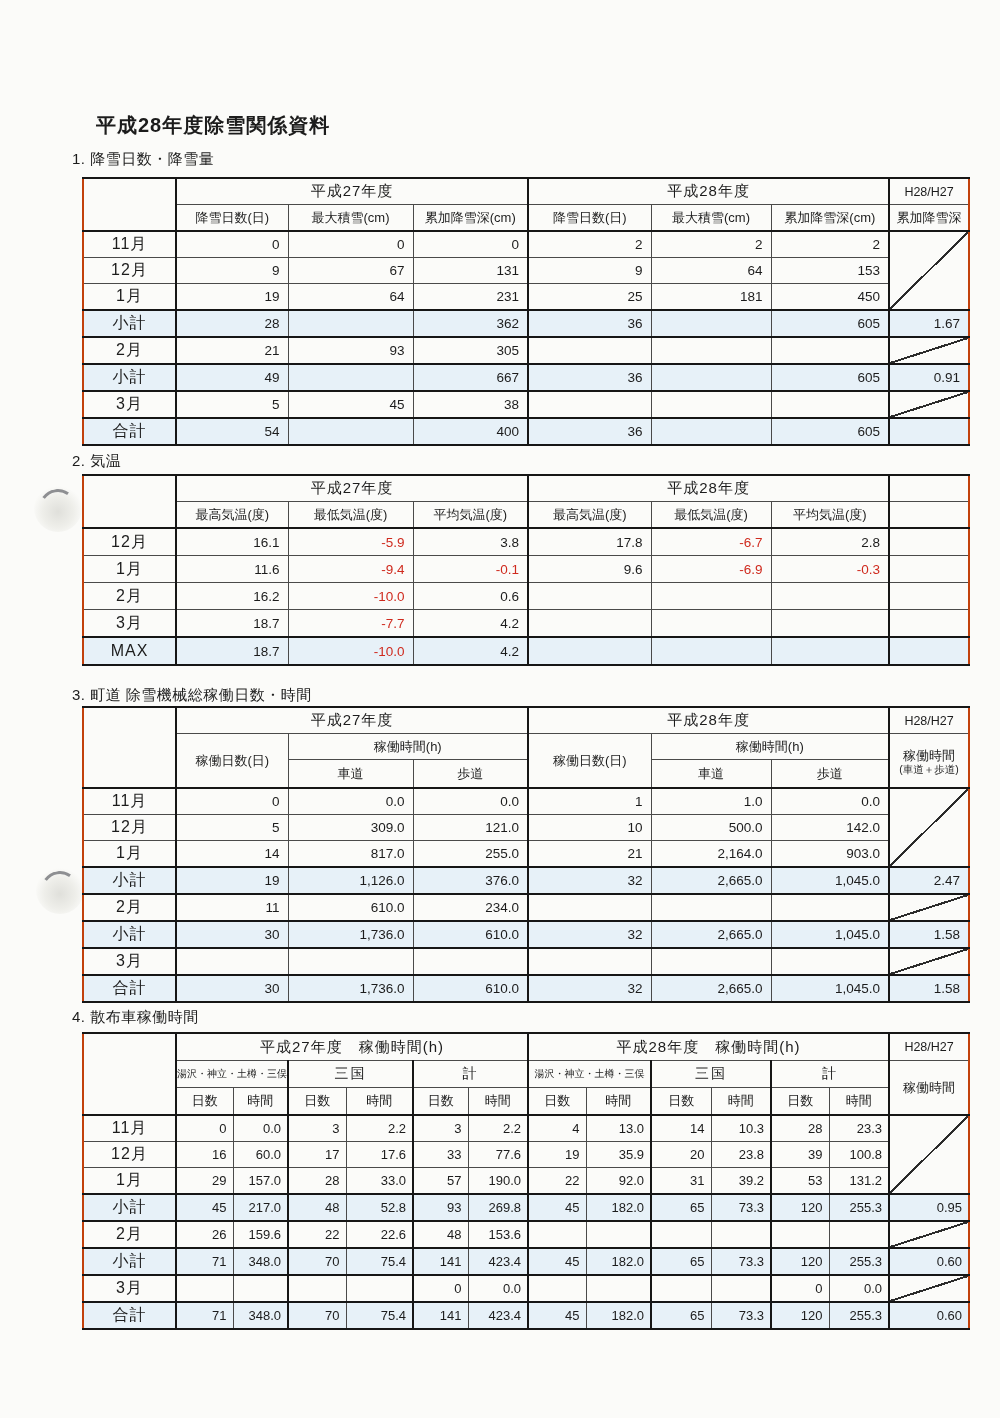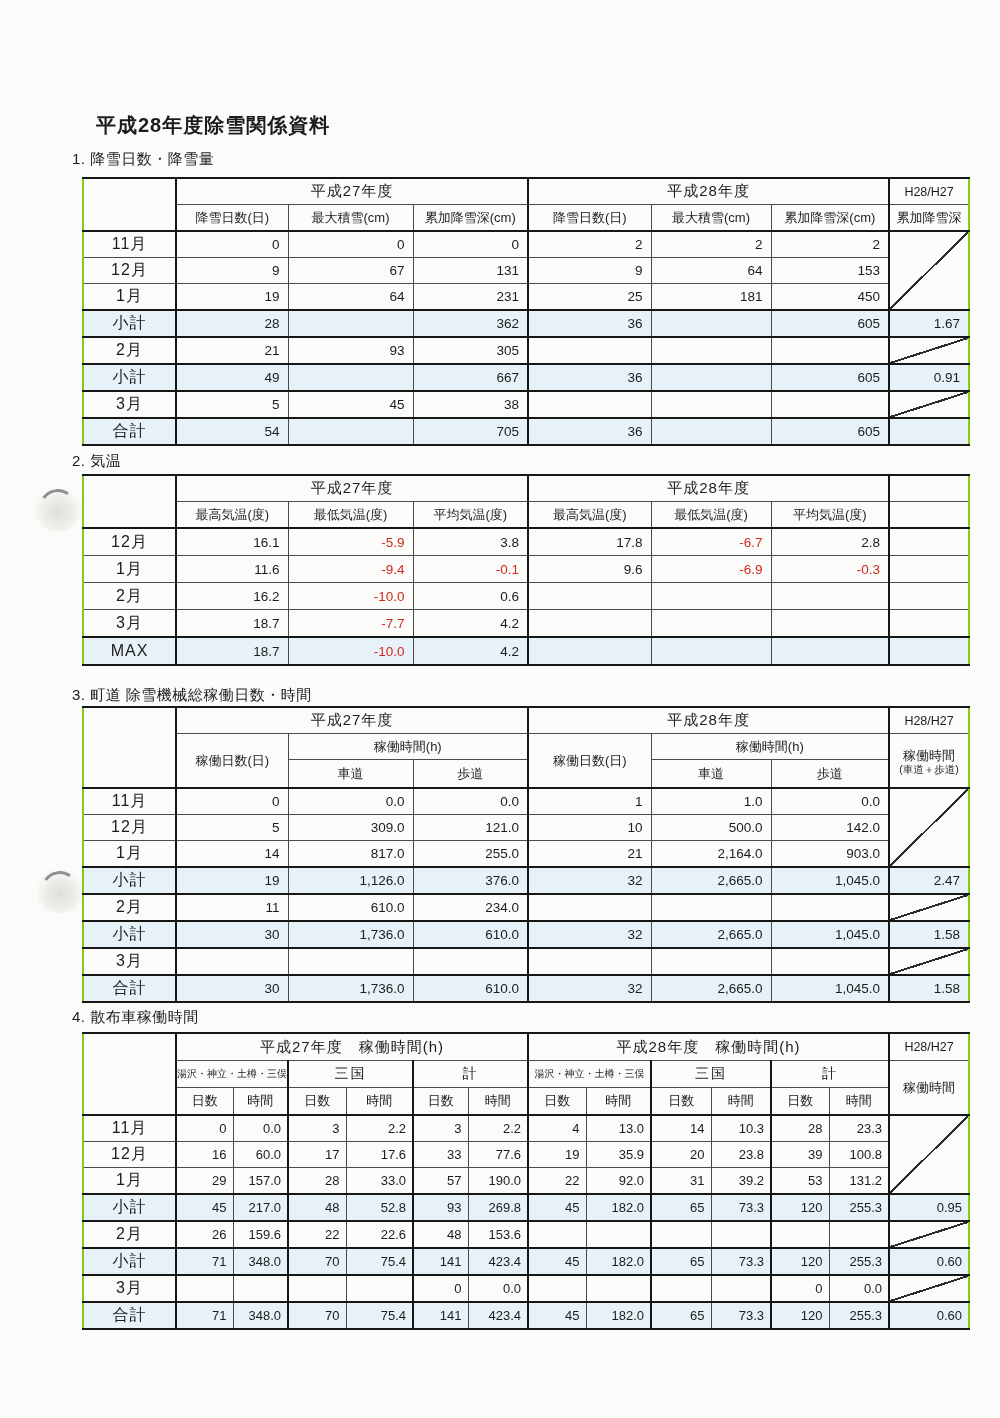--- a/index.html
+++ b/index.html
@@ -16,21 +16,21 @@
     font-size:20px;font-weight:bold;letter-spacing:1px;
   }
   .sec-label{
     position:absolute;left:72px;
     font-size:15px;letter-spacing:0.5px;
   }
   table{
     position:absolute;left:82px;
     border-collapse:collapse;table-layout:fixed;
     width:886px;
-    border:2px solid #84cc16;
+    border:2px solid #c2410c;
     font-size:13.5px;
   }
   th,td{
     border:1px solid #4a4a4a;
     height:25px;padding:0;
     font-weight:normal;
     overflow:hidden;white-space:nowrap;
   }
   th{text-align:center;font-size:13px;}
   th.yr{font-size:15px;letter-spacing:1px;}
@@ -178,21 +178,21 @@
         <td class="num">38</td>
         <td class="num bl"></td>
         <td class="num"></td>
         <td class="num"></td>
         <td class="num bl diag"></td>
       </tr>
       <tr class="sub">
         <td class="lbl">合計</td>
         <td class="num">54</td>
         <td class="num diag"></td>
-        <td class="num">705</td>
+        <td class="num">400</td>
         <td class="num bl">36</td>
         <td class="num diag"></td>
         <td class="num">605</td>
         <td class="num bl"></td>
       </tr>
     </tbody>
 </table>
 
 <div class="sec-label" style="top:452px;">2. 気温</div>
 <table class="t2" style="top:474px;">

